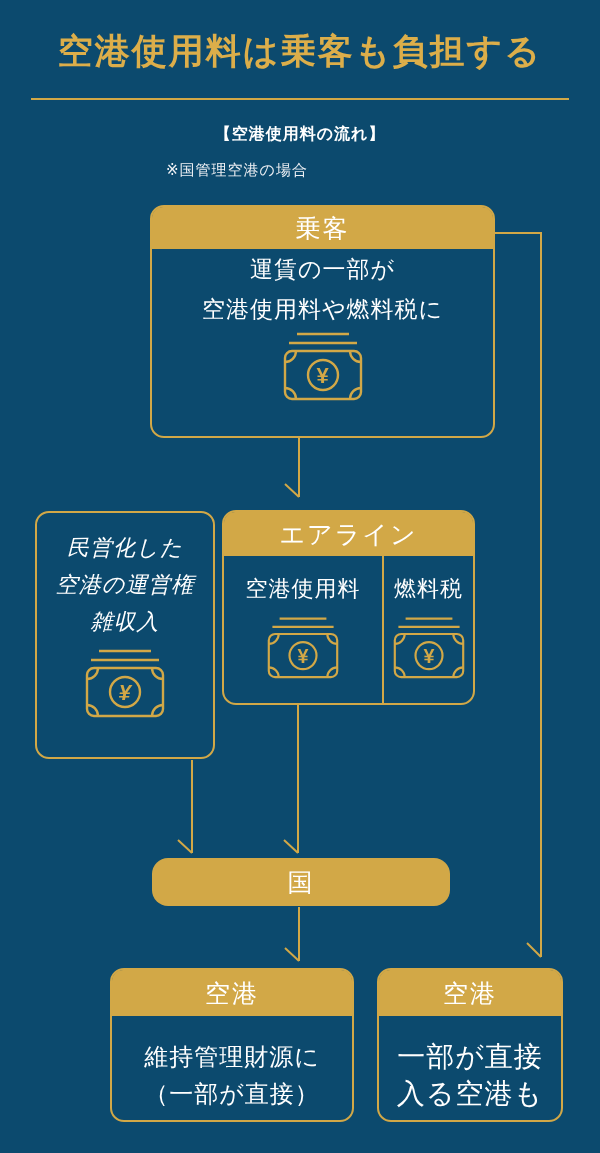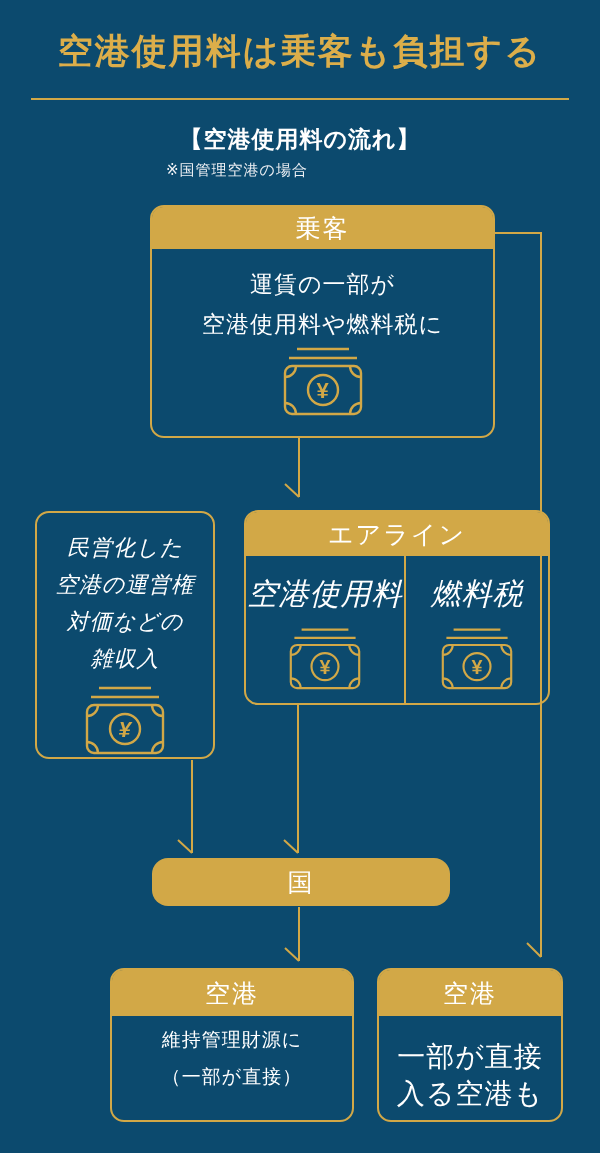--- a/index.html
+++ b/index.html
@@ -8,64 +8,64 @@
     background:#0c4a6e;
     font-family:"Liberation Sans","DejaVu Sans",sans-serif;
     color:#ffffff;
   }
   .title {
     position:absolute; top:28px; left:0; width:600px; text-align:center;
     font-family:"DejaVu Serif","Liberation Serif",serif;
     font-size:35px; font-weight:600; letter-spacing:2px; color:#dcae4a;
   }
   .divider { position:absolute; top:98px; left:31px; width:538px; height:2px; background:#d2a847; }
-  .subtitle { position:absolute; top:124px; left:0; width:600px; text-align:center; font-size:23px; font-weight:700; color:#ffffff; letter-spacing:1px; }
+  .subtitle { position:absolute; top:124px; left:0; width:600px; text-align:center; font-size:16px; font-weight:700; color:#ffffff; letter-spacing:1px; }
   .note { position:absolute; top:161px; left:0; width:474px; text-align:center; font-size:15px; color:#eef0f4; letter-spacing:1px; }
 
   .connectors { position:absolute; left:0; top:0; z-index:0; }
   .connectors path { stroke:#d2a847; stroke-width:2; fill:none; }
 
   .box { position:absolute; border:2px solid #d2a847; border-radius:14px; box-sizing:border-box; z-index:1; background:transparent; }
   .box-header {
     background:#d2a847; color:#ffffff; text-align:center;
     font-size:25px; letter-spacing:2px;
     border-radius:11px 11px 0 0;
     display:flex; align-items:center; justify-content:center;
   }
   .box-body { text-align:center; color:#ffffff; }
 
   .passenger { left:150px; top:205px; width:345px; height:233px; }
   .passenger .box-header { height:42px; }
-  .passenger .box-body { padding-top:15px; font-size:23px; line-height:40px; letter-spacing:1px; }
+  .passenger .box-body { font-size:23px; line-height:40px; letter-spacing:1px; }
   .passenger .money { margin-top:2px; }
 
   .misc { left:35px; top:511px; width:180px; height:248px; }
   .misc .box-body { padding-top:16px; font-size:22px; line-height:37px; letter-spacing:1px;font-style:italic; }
   .misc .money { margin-top:8px; }
 
-  .airline { left:244px; top:510px; width:306px; height:195px; }
+  .airline { left:222px; top:510px; width:253px; height:195px; }
   .airline .box-header { height:44px; }
   .airline-cols { display:flex; height:calc(100% - 44px); }
   .airline-col { text-align:center; }
   .airline-col.left { flex:0 0 158px; border-right:2px solid #d2a847; }
   .airline-col.right { flex:1 1 auto; }
-  .airline-col .col-label { margin-top:18px; font-size:30px; letter-spacing:1px;font-style:italic; }
+  .airline-col .col-label { margin-top:18px; font-size:22px; letter-spacing:1px; }
   .airline-col .money { margin-top:12px; }
   .airline-col .money svg { width:76px; height:63px; }
 
   .state-bar {
     position:absolute; left:152px; top:858px; width:298px; height:48px;
     background:#d2a847; border-radius:16px; z-index:1;
     display:flex; align-items:center; justify-content:center;
     color:#ffffff; font-size:25px; letter-spacing:2px;
   }
 
   .airport-main { left:110px; top:968px; width:244px; height:154px; }
   .airport-main .box-header { height:46px; }
-  .airport-main .box-body { padding-top:5px; font-size:19px; line-height:37px; letter-spacing:1px; }
+  .airport-main .box-body { padding-top:22px; font-size:24px; line-height:37px; letter-spacing:1px; }
 
   .airport-direct { left:377px; top:968px; width:186px; height:154px; }
   .airport-direct .box-header { height:46px; }
   .airport-direct .box-body { padding-top:22px; font-size:28px; line-height:37px; letter-spacing:1px; }
 
   .money { text-align:center; }
   .money svg { width:84px; height:70px; display:inline-block; }
   .money .stroke { stroke:#d2a847; stroke-width:2.4; fill:none; }
   .money .yen {
     fill:#d2a847; font-size:22px; font-weight:700;
@@ -108,21 +108,20 @@
           <text class="yen" x="42" y="52" text-anchor="middle">¥</text>
         </svg>
       </div>
     </div>
   </div>
 
   <div class="box misc">
     <div class="box-body">
       <div>民営化した</div>
       <div>空港の運営権</div>
-      <div>対価などの</div>
       <div>雑収入</div>
       <div class="money">
         <svg viewBox="0 0 84 70">
           <path class="stroke" d="M16 3 H68"></path>
           <path class="stroke" d="M8 12 H76"></path>
           <rect class="stroke" x="4" y="20" width="76" height="48" rx="7"></rect>
           <circle class="stroke" cx="42" cy="44" r="15"></circle>
           <path class="stroke" d="M4 31 A11 11 0 0 0 15 20 M69 20 A11 11 0 0 0 80 31 M80 57 A11 11 0 0 0 69 68 M15 68 A11 11 0 0 0 4 57"></path>
           <text class="yen" x="42" y="52" text-anchor="middle">¥</text>
         </svg>

